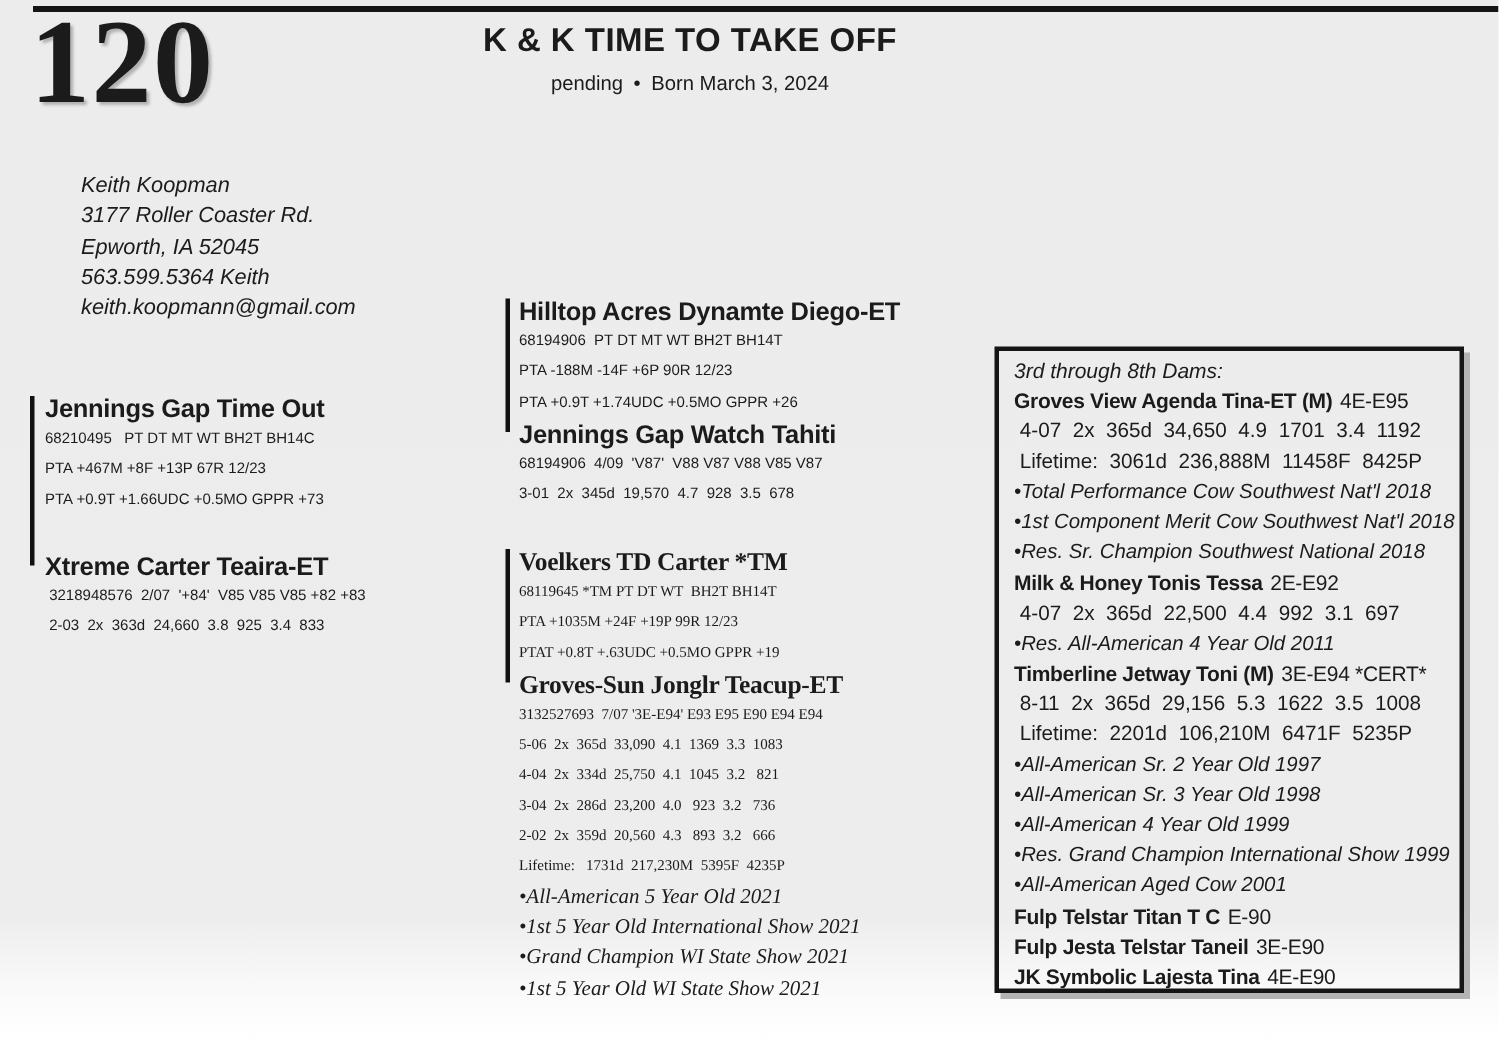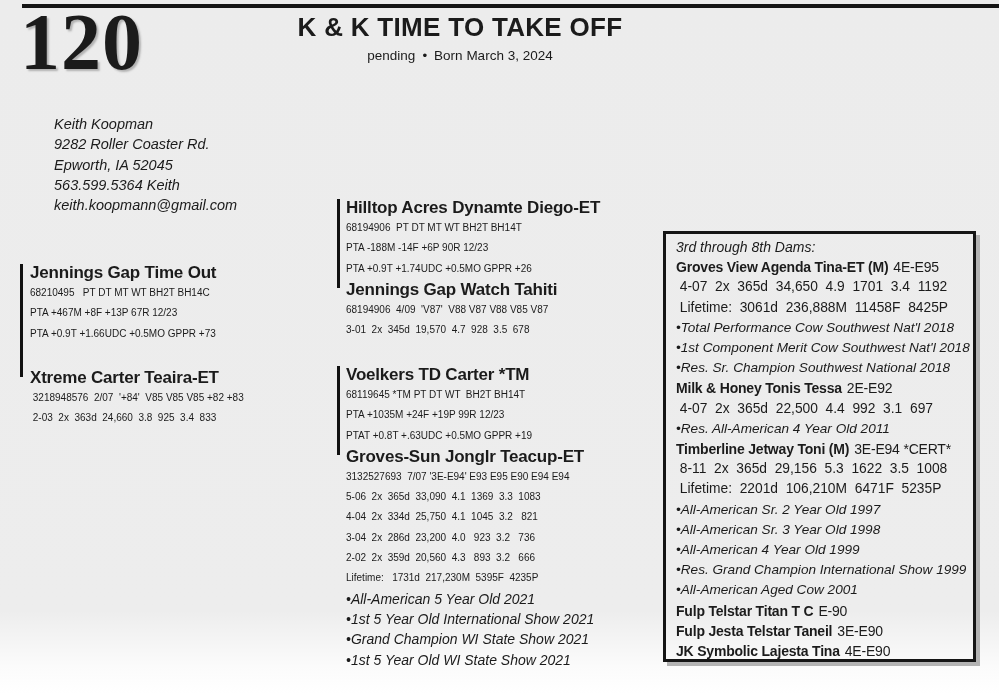--- a/index.html
+++ b/index.html
@@ -7,36 +7,36 @@
     width:999px;height:694px;position:relative;overflow:hidden;
     font-family:"Liberation Sans",sans-serif;color:#1b1b1b;
     background:linear-gradient(180deg,#ececec 0%,#ededed 88%,#fbfbfb 96%,#ffffff 100%);
   }
   .abs{position:absolute;}
   .top-rule{left:22px;top:4px;width:977px;height:4px;background:#151515;}
   .lot{left:20px;top:2px;font-family:"Liberation Serif",serif;font-weight:bold;
        font-size:80px;line-height:1;letter-spacing:1px;
        text-shadow:2px 2px 2px rgba(70,70,70,.35);}
   .header{left:180px;top:12px;width:560px;text-align:center;}
-  .title{font-size:26px;font-weight:bold;letter-spacing:.3px;line-height:30px;}
+  .title{font-size:22px;font-weight:bold;letter-spacing:.3px;line-height:30px;}
   .subtitle{font-size:13.5px;margin-top:6px;}
   .subtitle .sep{margin:0 7px;}
   .contact{left:22px;top:114px;font-style:italic;font-size:14.5px;line-height:20.3px;margin-left:32px;}
   .vline{width:2.5px;background:#111;}
   .vl-left{left:20px;top:264px;height:113px;}
   .vl-m1{left:337px;top:199px;height:89px;}
   .vl-m2{left:337px;top:366px;height:89px;}
   .blk{white-space:nowrap;}
   .bt{font-size:17px;font-weight:bold;letter-spacing:-.2px;line-height:21px;}
   .dl{font-size:10px;line-height:20.3px;white-space:pre;}
   .aw{font-size:14px;line-height:20.3px;font-style:italic;white-space:pre;}
   .left-sire{left:30px;top:262px;}
   .left-dam{left:30px;top:367px;}
   .mid-g1{left:346px;top:197px;}
-  .mid-g2{left:346px;top:364px;}
+  .mid-g2{left:346px;top:364px;font-family:Liberation Serif, serif;}
   .dams-box{
     left:663px;top:231px;width:313px;height:431px;box-sizing:border-box;
     border:3px solid #151515;padding:3px 3px 4px 10px;
     box-shadow:4px 4px 0 #b3b3b3;overflow:hidden;
   }
   .dams-box .bh{font-size:14px;font-style:italic;line-height:20.2px;white-space:nowrap;}
   .dams-box .dn{font-size:14px;line-height:20.2px;letter-spacing:-.2px;white-space:nowrap;}
   .dams-box .dn .nm{font-weight:bold;}
   .dams-box .dn .sc{margin-left:5px;}
   .dams-box .dl{font-size:13.8px;line-height:20.2px;}
@@ -53,21 +53,21 @@
 
   <div class="abs header">
     <div class="title">K &amp; K TIME TO TAKE OFF</div>
     <div class="subtitle">
       <span>pending</span><span class="sep">•</span><span>Born March 3, 2024</span>
     </div>
   </div>
 
   <div class="abs contact">
     <div>Keith Koopman</div>
-    <div>9282 Roller Coaster Rd.</div>
+    <div>3177 Roller Coaster Rd.</div>
     <div>Epworth, IA 52045</div>
     <div>563.599.5364 Keith</div>
     <div>keith.koopmann@gmail.com</div>
   </div>
 
   <div class="abs vline vl-left"></div>
   <div class="abs vline vl-m1"></div>
   <div class="abs vline vl-m2"></div>
 
   <div class="abs blk left-sire">

